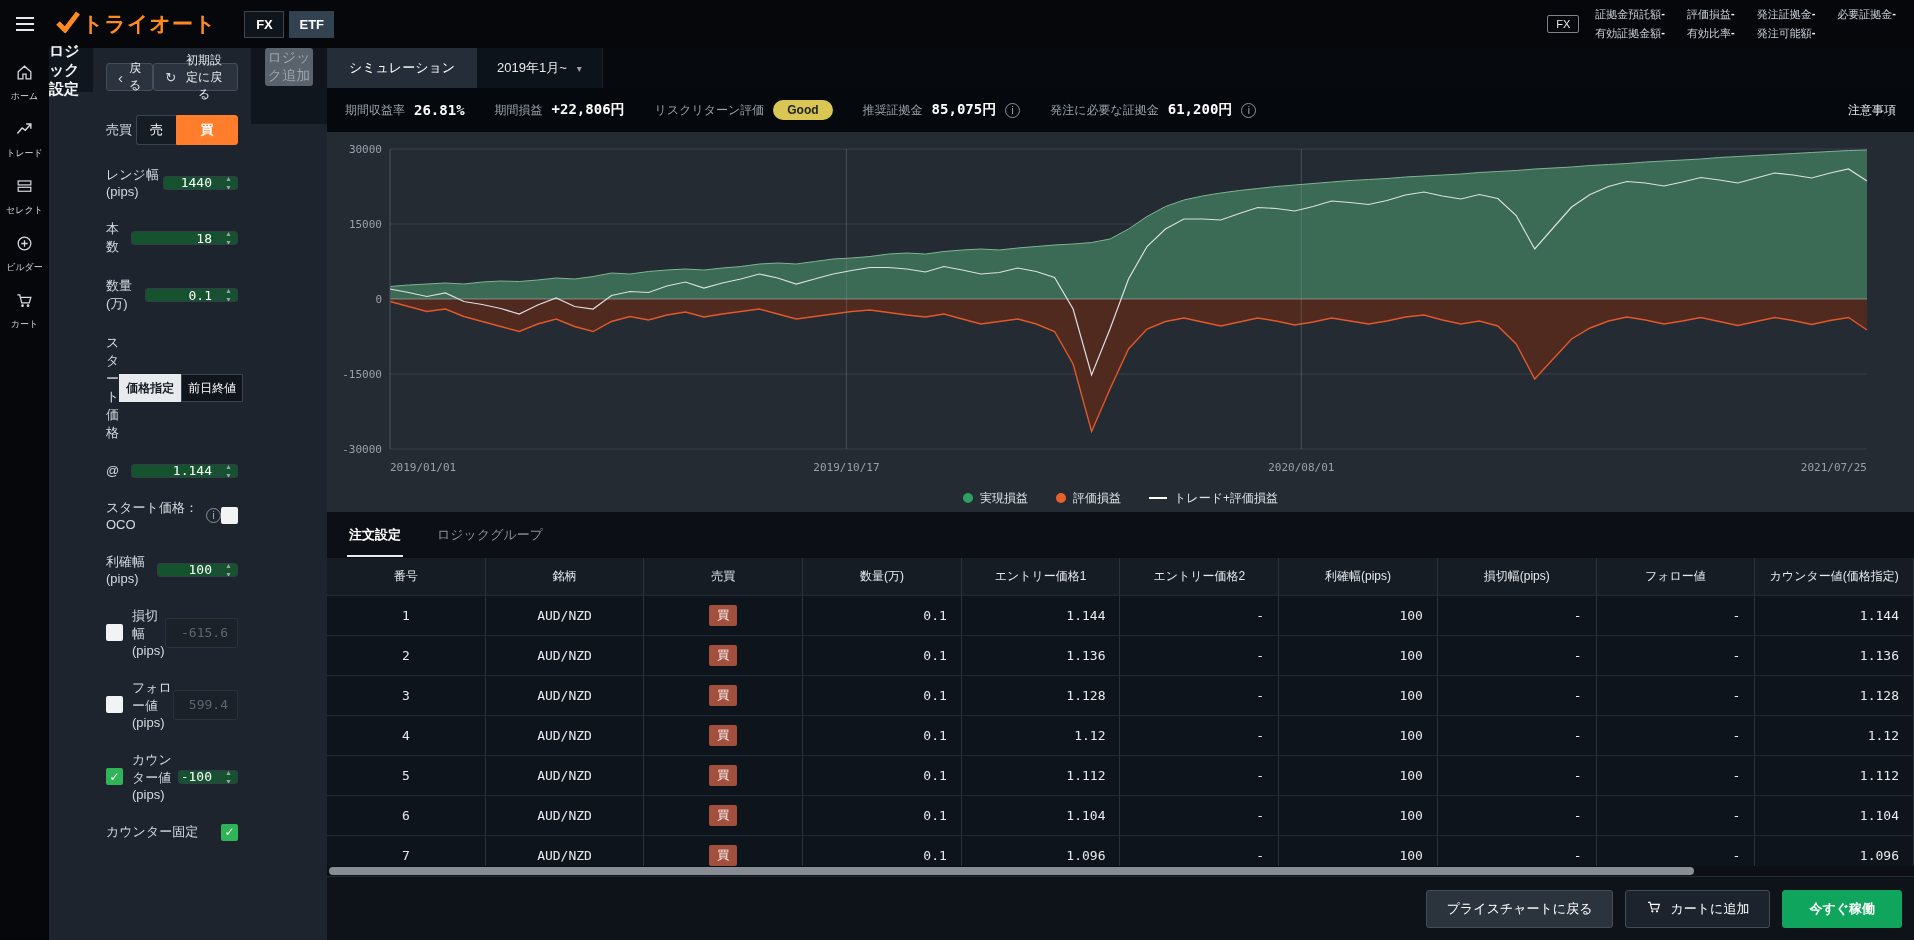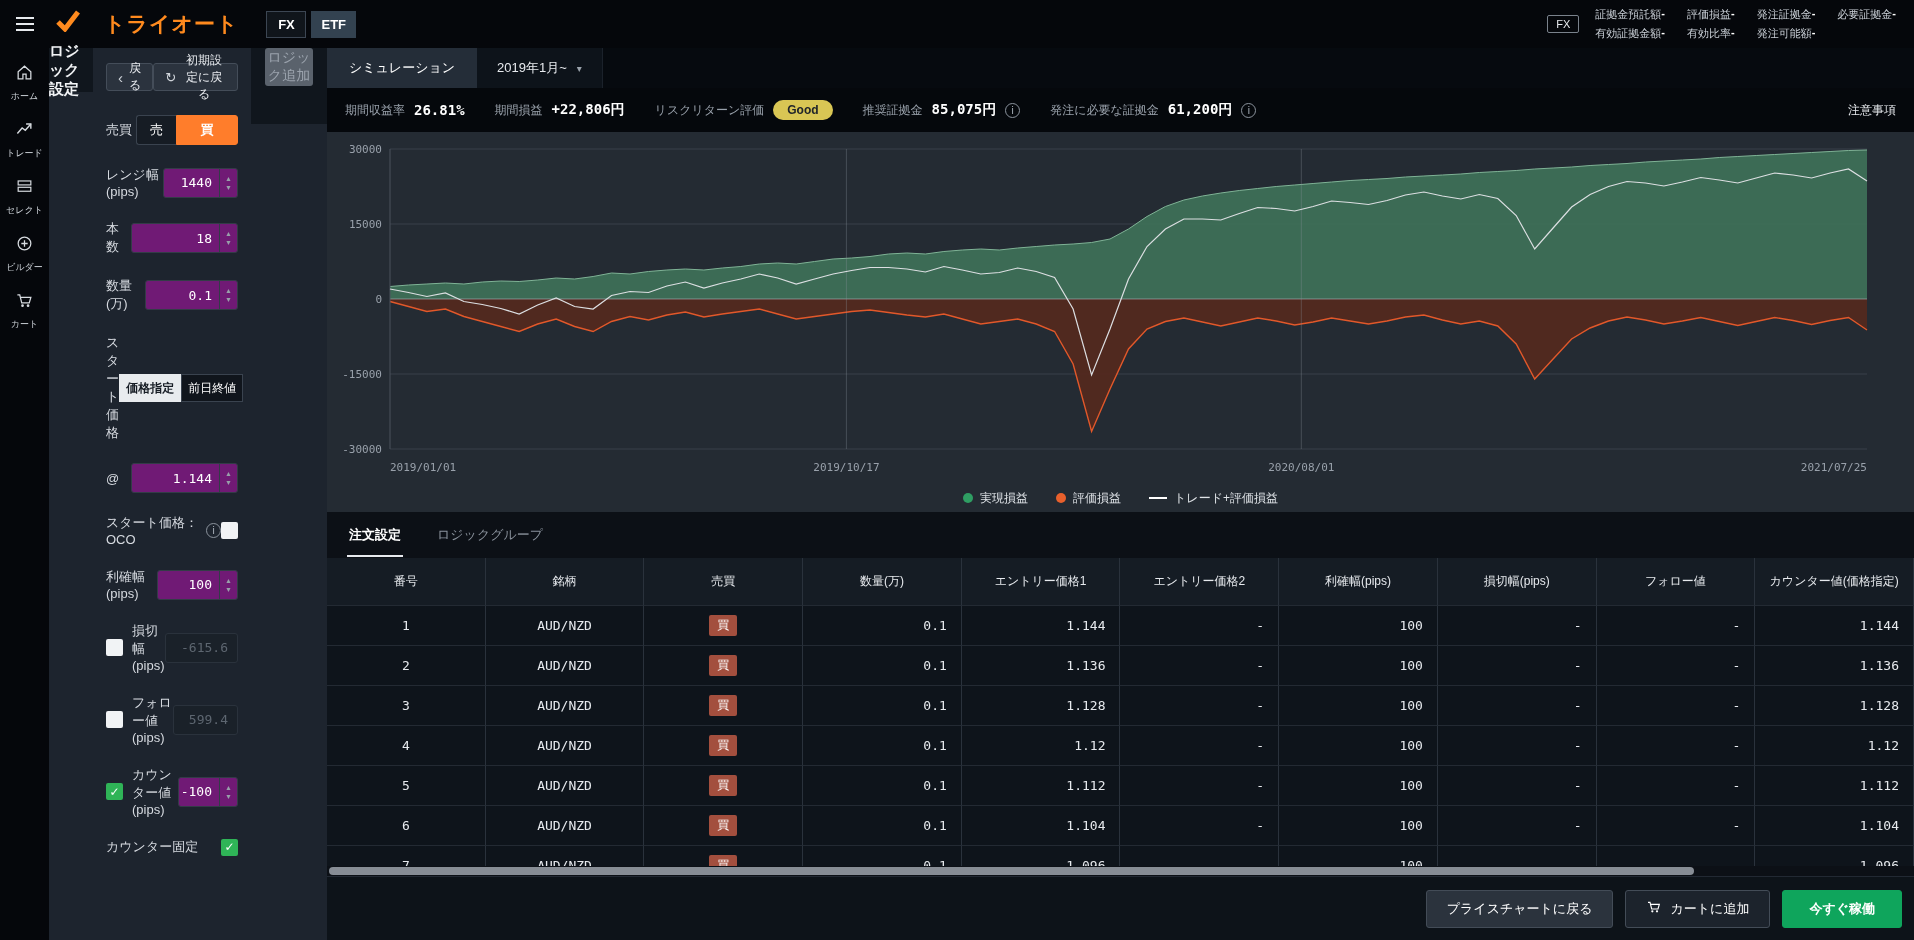--- a/index.html
+++ b/index.html
@@ -3,21 +3,21 @@
 <meta charset="utf-8">
 <style>
 *{box-sizing:border-box;margin:0;padding:0}
 html,body{width:1914px;height:940px;overflow:hidden}
 body{font-family:"Liberation Sans","DejaVu Sans",sans-serif;background:#0c1016;color:#e7eaee}
 .app{display:flex;flex-direction:column;width:1914px;height:940px}
 
 .topbar{height:48px;flex:0 0 48px;background:#05070b;display:flex;align-items:center}
 .burger{width:49px;display:flex;flex-direction:column;gap:4px;align-items:center;cursor:pointer}
 .burger span{display:block;width:18px;height:2px;background:#e7eaee}
-.brand{display:flex;align-items:flex-start;gap:23px;margin-left:6px}
+.brand{display:flex;align-items:center;gap:1px;margin-left:6px}
 .brand .name{color:#ff8a1e;font-size:21px;font-weight:bold;letter-spacing:1px}
 .prod-tabs{display:flex;margin-left:28px;gap:5px}
 .prod-tab{min-width:40px;height:27px;padding:0 9px;display:flex;align-items:center;justify-content:center;font-size:13px;font-weight:bold;color:#fff;cursor:pointer}
 .prod-tab.fx{background:#10151b;border:1px solid #3c4653}
 .prod-tab.etf{background:#334250;border:1px solid #334250}
 .top-right{margin-left:auto;display:flex;align-items:center;gap:16px;padding-right:18px}
 .acct-badge{border:1px solid #7a828c;color:#e7eaee;font-size:11px;padding:2px 8px;border-radius:2px}
 .acct-stats{display:flex;flex-direction:column;gap:4px;font-size:11px}
 .acct-row{display:flex;gap:22px}
 .acct-item{display:flex;align-items:flex-start;color:#c9cfd6;cursor:pointer}
@@ -39,21 +39,21 @@
 .withinfo{display:flex;align-items:center;gap:7px}
 .pbtn{height:28px;background:#2b333e;border:1px solid #444d59;border-radius:3px;color:#e7eaee;font-size:12px;display:flex;align-items:center;gap:6px;padding:0 11px;cursor:pointer;font-family:inherit}
 .chev-l{font-size:15px;line-height:1;color:#cfd4da}
 .reset-ic{font-size:13px;line-height:1;color:#cfd4da}
 .toggle{display:flex}
 .side{height:30px;border:1px solid #3a434f;color:#fff;font-size:13px;cursor:pointer;font-family:inherit}
 .side.sell{min-width:40px;background:#161c24;border-right:none;border-radius:3px 0 0 3px}
 .side.buy{min-width:62px;background:#ff7d2b;border-color:#ff7d2b;font-weight:bold;border-radius:0 3px 3px 0}
 .start-opt{height:28px;min-width:62px;font-size:12px;cursor:pointer;border:1px solid #3a434f;color:#fff;background:#10151c;font-family:inherit}
 .start-opt.selected{background:#e8ebee;color:#171d25;font-weight:bold;border-color:#e8ebee}
-.stepper{width:112px;height:30px;background:#701a75;border:1px solid #333c47;border-radius:3px;display:flex;overflow:hidden}
+.stepper{width:112px;height:14px;background:#14532d;border:1px solid #333c47;border-radius:3px;display:flex;overflow:hidden}
 .stepper input{flex:1;min-width:0;background:transparent;border:none;outline:none;color:#fff;text-align:right;font-size:13px;padding-right:7px;font-family:"DejaVu Sans Mono",monospace}
 .spin{width:18px;border-left:1px solid #333c47;display:flex;flex-direction:column;align-items:center;justify-content:center;gap:2px;cursor:pointer}
 .spin i{font-style:normal;font-size:7px;line-height:7px;color:#98a0aa}
 .dis-box{width:112px;height:30px;background:#1a2129;border:1px solid #2a323c;border-radius:3px;color:#5d6670;display:flex;align-items:center;justify-content:flex-end;padding-right:9px;font-size:13px;font-family:"DejaVu Sans Mono",monospace}
 .cb{width:17px;height:17px;flex:0 0 17px;background:#f1f3f5;border-radius:2px;cursor:pointer;display:flex;align-items:center;justify-content:center}
 .cb.checked{background:#2fb457;color:#fff;font-size:12px;font-weight:bold}
 .info-ic{width:15px;height:15px;border:1px solid #8b939d;border-radius:50%;display:inline-flex;align-items:center;justify-content:center;font-size:10px;color:#aeb6c0;cursor:pointer;flex:0 0 15px}
 .panel-foot{height:76px;flex:0 0 76px;background:#10161d;display:flex;align-items:flex-start;padding:0 14px}
 .add-btn{width:100%;height:38px;background:#5a626c;color:#9ba3ad;border:none;border-radius:3px;font-size:14px;font-family:inherit;cursor:default}
 
@@ -72,21 +72,21 @@
 .legend{display:flex;justify-content:center;align-items:center;gap:28px;height:28px}
 .lg-item{display:flex;align-items:center;gap:7px}
 .lg-dot{width:10px;height:10px;border-radius:50%}
 .lg-line{width:18px;height:2px}
 .lg-item span:last-child{font-size:12px;color:#dfe3e7}
 .order-tabs{height:46px;flex:0 0 46px;display:flex;align-items:center;gap:32px;padding-left:20px;background:#0c1016}
 .order-tab{font-size:13px;color:#8a929c;cursor:pointer;padding:13px 2px 11px;border-bottom:2px solid transparent}
 .order-tab.active{color:#fff;font-weight:bold;border-bottom:2px solid #e7eaee}
 .table-wrap{flex:1;min-height:0;overflow:hidden}
 .trow{display:grid;grid-template-columns:repeat(10,1fr);height:40px;background:#0e141b;cursor:pointer}
-.trow.thead{height:48px;background:#151c24;cursor:default}
+.trow.thead{height:38px;background:#151c24;cursor:default}
 .tcell{display:flex;align-items:center;border-right:1px solid #2a323c;border-bottom:1px solid #232a33;font-size:13px;padding:0 14px;color:#e7eaee;font-family:"DejaVu Sans Mono",monospace;white-space:nowrap;overflow:hidden}
 .thead .tcell{font-family:"Liberation Sans","DejaVu Sans",sans-serif;font-size:12px;justify-content:center}
 .tcell.center{justify-content:center}
 .tcell.right{justify-content:flex-end}
 .badge-buy{background:#a34f3e;color:#fff;font-size:12px;padding:2px 8px;border-radius:2px;font-family:"Liberation Sans","DejaVu Sans",sans-serif}
 .hscroll{height:10px;flex:0 0 10px;background:#0c1016;display:flex;align-items:center}
 .hthumb{height:8px;width:86%;margin-left:2px;background:#878d95;border-radius:4px;cursor:grab}
 .footer{height:64px;flex:0 0 64px;background:#0d1319;border-top:1px solid #222933;display:flex;align-items:center;justify-content:flex-end;gap:12px;padding-right:12px}
 .btn{height:38px;border-radius:3px;font-size:13px;color:#fff;cursor:pointer;font-family:inherit;display:flex;align-items:center;gap:8px;padding:14px 20px}
 .btn.ghost{background:#2b333d;border:1px solid #434c57}

